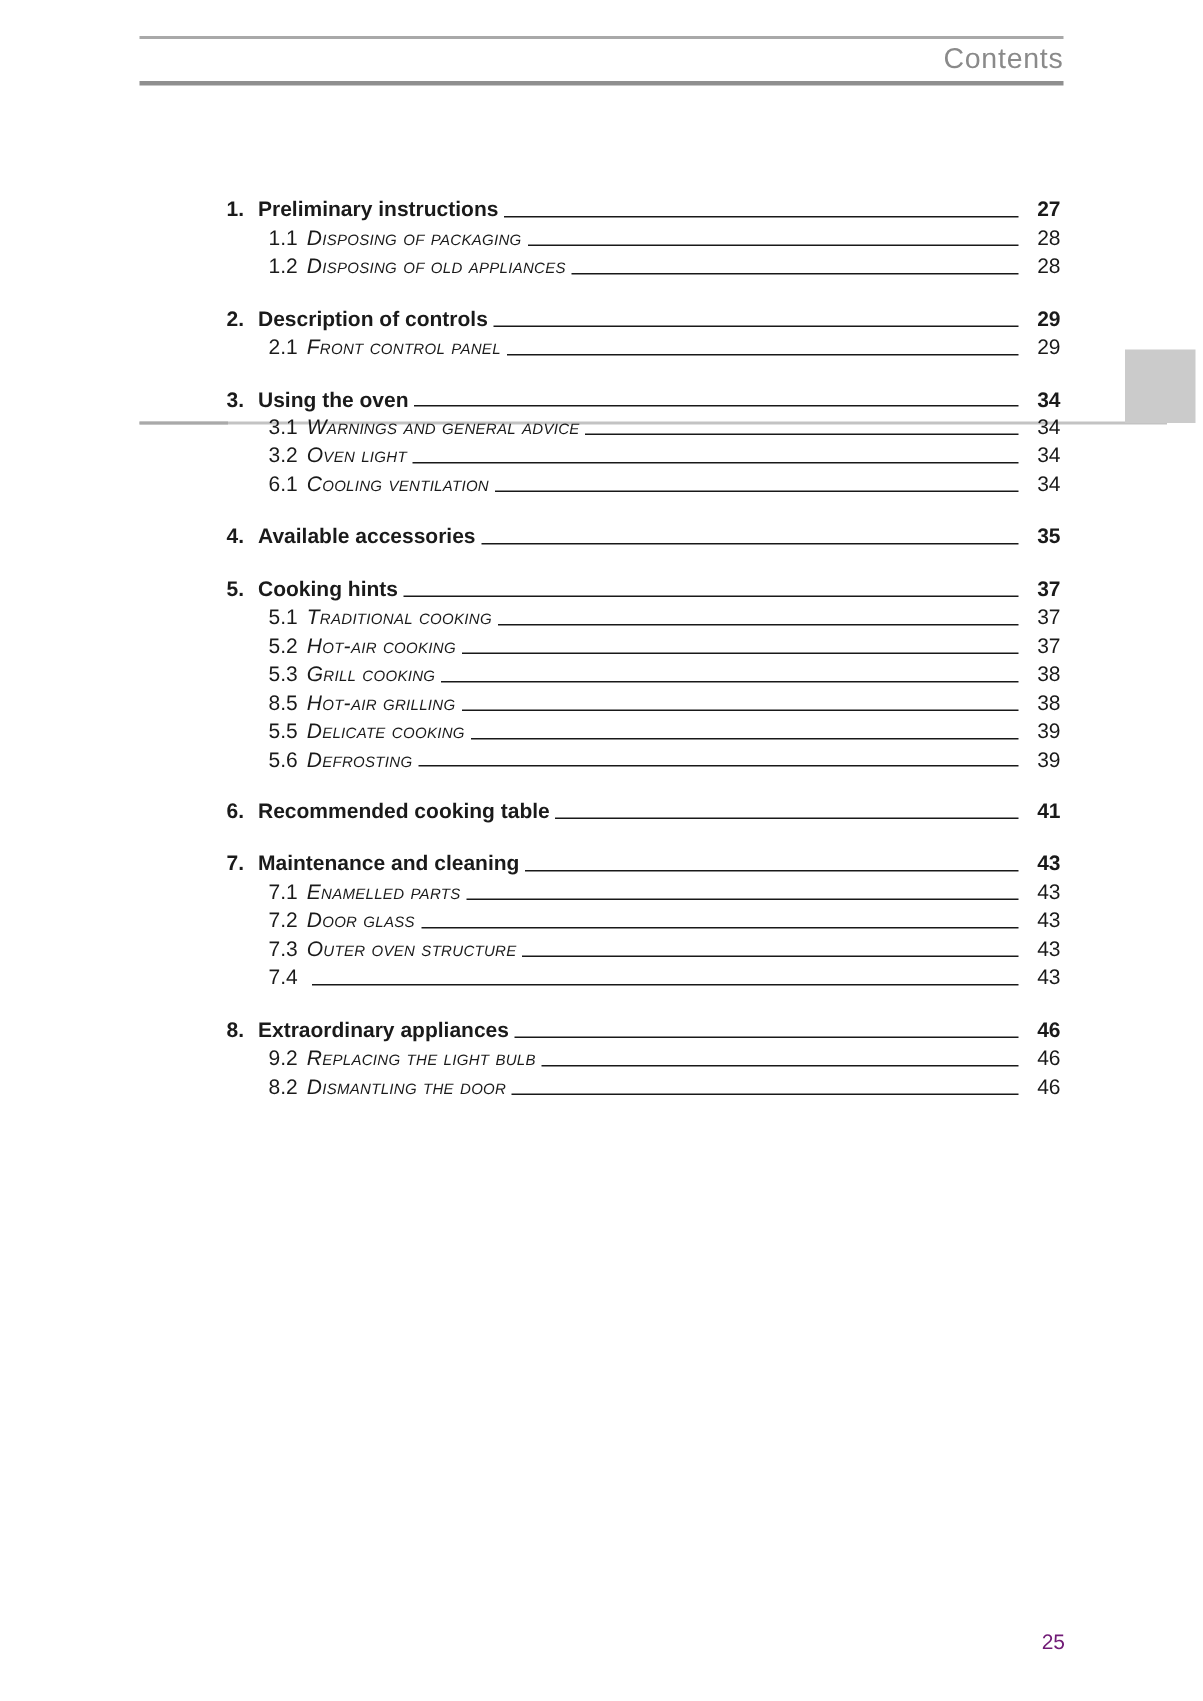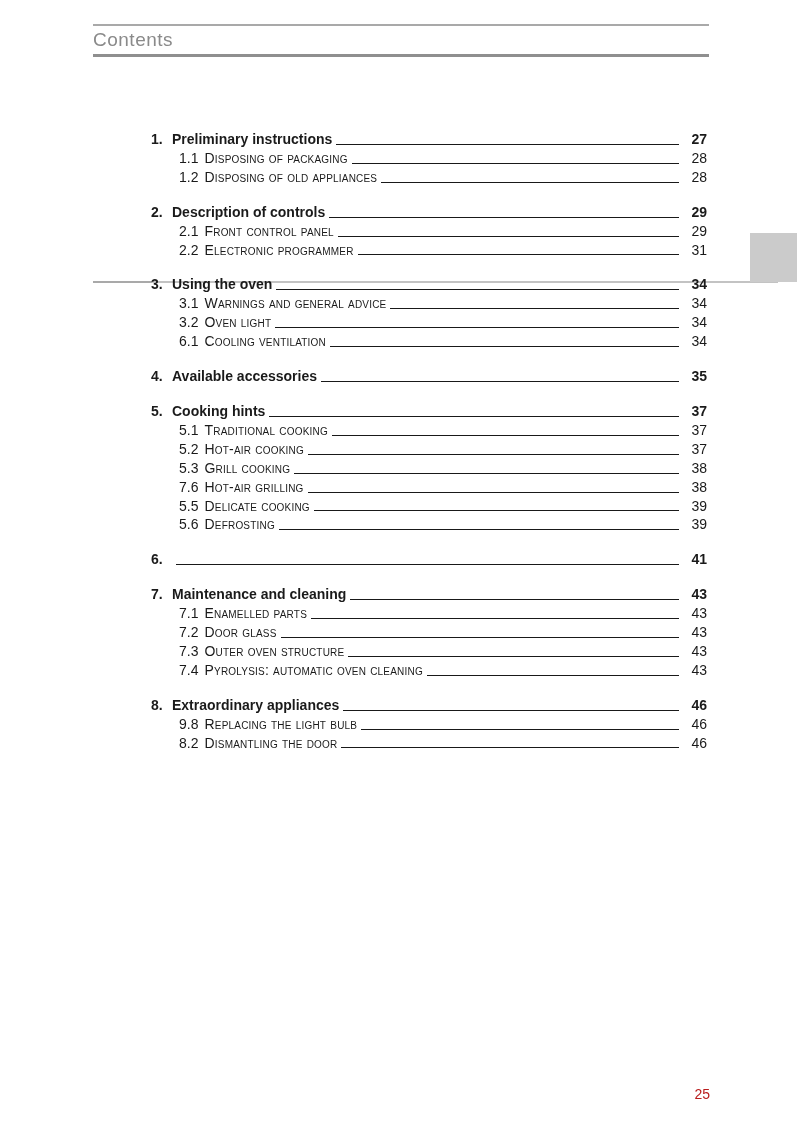--- a/index.html
+++ b/index.html
@@ -10,47 +10,47 @@
     overflow: hidden;
     font-family: "Liberation Sans", sans-serif;
     color: #1a1a1a;
   }
   
   .rule { position: absolute; left: 93px; width: 616px; }
   .rule-top { top: 24px; height: 2px; background: #a9a9a9; }
   .rule-bottom { top: 54px; height: 3px; background: #8f8f8f; }
   .page-title {
     position: absolute; top: 29px; left: 93px; width: 616px;
-    text-align: left; font-size: 19px; letter-spacing: 0.5px;
+    text-align: right; font-size: 19px; letter-spacing: 0.5px;
     color: #8a8a8a;
   }
   
   .tab-mark { position: absolute; left: 750px; top: 233px; width: 47px; height: 49px; background: #cbcbcb; }
   .artifact-line { position: absolute; left: 93px; top: 281px; width: 685px; height: 2px; background: #c3c3c3; }
   .artifact-line-dark { position: absolute; left: 93px; top: 281px; width: 59px; height: 2px; background: #a9a9a9; }
   
   .toc { position: absolute; left: 151px; top: 130px; width: 556px; z-index: 1; }
   .toc-group { margin-bottom: 16px; }
   .toc-row { display: flex; align-items: baseline; line-height: 18.9px; white-space: nowrap; }
   .toc-row.section { font-weight: bold; font-size: 14px; }
   .toc-row.sub { font-size: 14px; padding-left: 28px; }
   .num { margin-right: 6px; }
   .section .num { min-width: 15px; }
-  .sub .label { font-variant: small-caps; letter-spacing: 0.2px; }
+  .sub .label { font-variant: small-caps; letter-spacing: 0.2px; font-style: italic; }
   .leader {
     flex: 1; min-width: 8px;
     align-self: flex-end;
     margin: 0 9px 4px 4px;
     border-bottom: 1.5px solid #191919;
   }
   .page-num { min-width: 19px; text-align: right; }
   
   .footer-page {
     position: absolute; top: 1086px; right: 92px;
-    font-size: 14px; color: #b91c1c;
+    font-size: 14px; color: #701a75;
   }
 </style>
 </head>
 <body>
 
 <div class="rule rule-top"></div>
 <div class="page-title">Contents</div>
 <div class="rule rule-bottom"></div>
 
 <div class="artifact-line"></div>
@@ -84,26 +84,20 @@
         <span class="label">Description of controls</span>
         <span class="leader"></span>
         <span class="page-num">29</span>
       </div>
       <div class="toc-row sub">
         <span class="num">2.1</span>
         <span class="label">Front control panel</span>
         <span class="leader"></span>
         <span class="page-num">29</span>
       </div>
-      <div class="toc-row sub">
-        <span class="num">2.2</span>
-        <span class="label">Electronic programmer</span>
-        <span class="leader"></span>
-        <span class="page-num">31</span>
-      </div>
     </div>
     <div class="toc-group">
       <div class="toc-row section">
         <span class="num">3.</span>
         <span class="label">Using the oven</span>
         <span class="leader"></span>
         <span class="page-num">34</span>
       </div>
       <div class="toc-row sub">
         <span class="num">3.1</span>
@@ -151,41 +145,42 @@
         <span class="leader"></span>
         <span class="page-num">37</span>
       </div>
       <div class="toc-row sub">
         <span class="num">5.3</span>
         <span class="label">Grill cooking</span>
         <span class="leader"></span>
         <span class="page-num">38</span>
       </div>
       <div class="toc-row sub">
-        <span class="num">7.6</span>
+        <span class="num">8.5</span>
         <span class="label">Hot-air grilling</span>
         <span class="leader"></span>
         <span class="page-num">38</span>
       </div>
       <div class="toc-row sub">
         <span class="num">5.5</span>
         <span class="label">Delicate cooking</span>
         <span class="leader"></span>
         <span class="page-num">39</span>
       </div>
       <div class="toc-row sub">
         <span class="num">5.6</span>
         <span class="label">Defrosting</span>
         <span class="leader"></span>
         <span class="page-num">39</span>
       </div>
     </div>
     <div class="toc-group">
       <div class="toc-row section">
         <span class="num">6.</span>
+        <span class="label">Recommended cooking table</span>
         <span class="leader"></span>
         <span class="page-num">41</span>
       </div>
     </div>
     <div class="toc-group">
       <div class="toc-row section">
         <span class="num">7.</span>
         <span class="label">Maintenance and cleaning</span>
         <span class="leader"></span>
         <span class="page-num">43</span>
@@ -203,34 +198,33 @@
         <span class="page-num">43</span>
       </div>
       <div class="toc-row sub">
         <span class="num">7.3</span>
         <span class="label">Outer oven structure</span>
         <span class="leader"></span>
         <span class="page-num">43</span>
       </div>
       <div class="toc-row sub">
         <span class="num">7.4</span>
-        <span class="label">Pyrolysis: automatic oven cleaning</span>
         <span class="leader"></span>
         <span class="page-num">43</span>
       </div>
     </div>
     <div class="toc-group">
       <div class="toc-row section">
         <span class="num">8.</span>
         <span class="label">Extraordinary appliances</span>
         <span class="leader"></span>
         <span class="page-num">46</span>
       </div>
       <div class="toc-row sub">
-        <span class="num">9.8</span>
+        <span class="num">9.2</span>
         <span class="label">Replacing the light bulb</span>
         <span class="leader"></span>
         <span class="page-num">46</span>
       </div>
       <div class="toc-row sub">
         <span class="num">8.2</span>
         <span class="label">Dismantling the door</span>
         <span class="leader"></span>
         <span class="page-num">46</span>
       </div>

